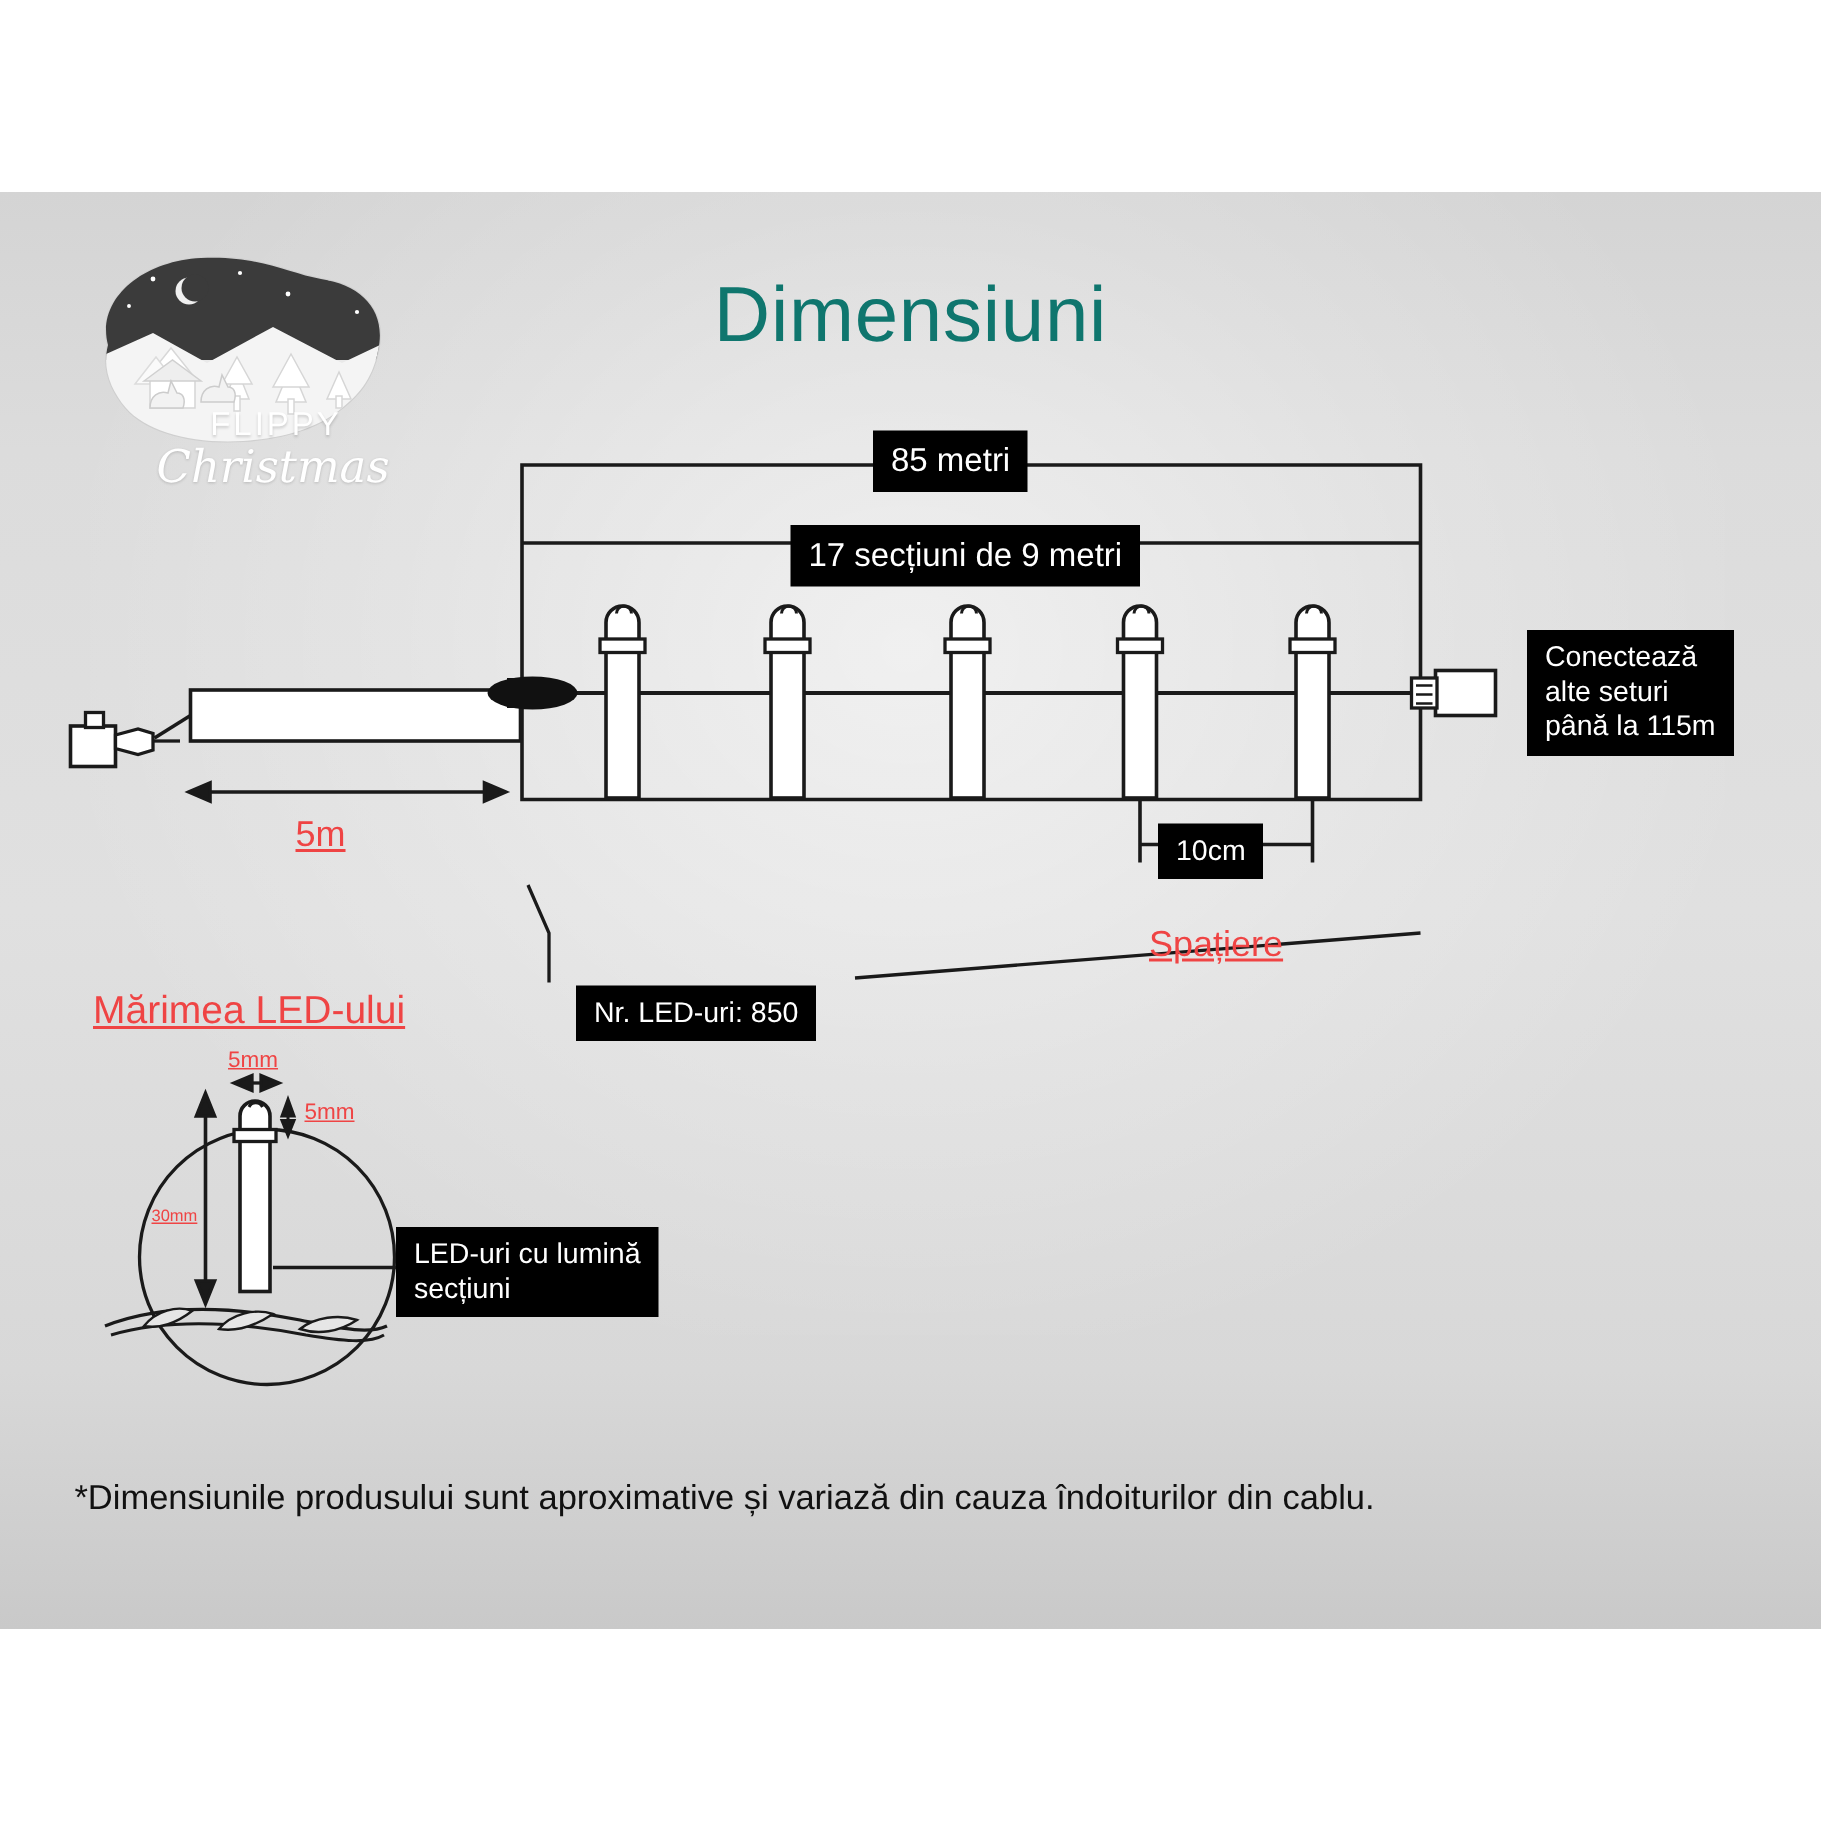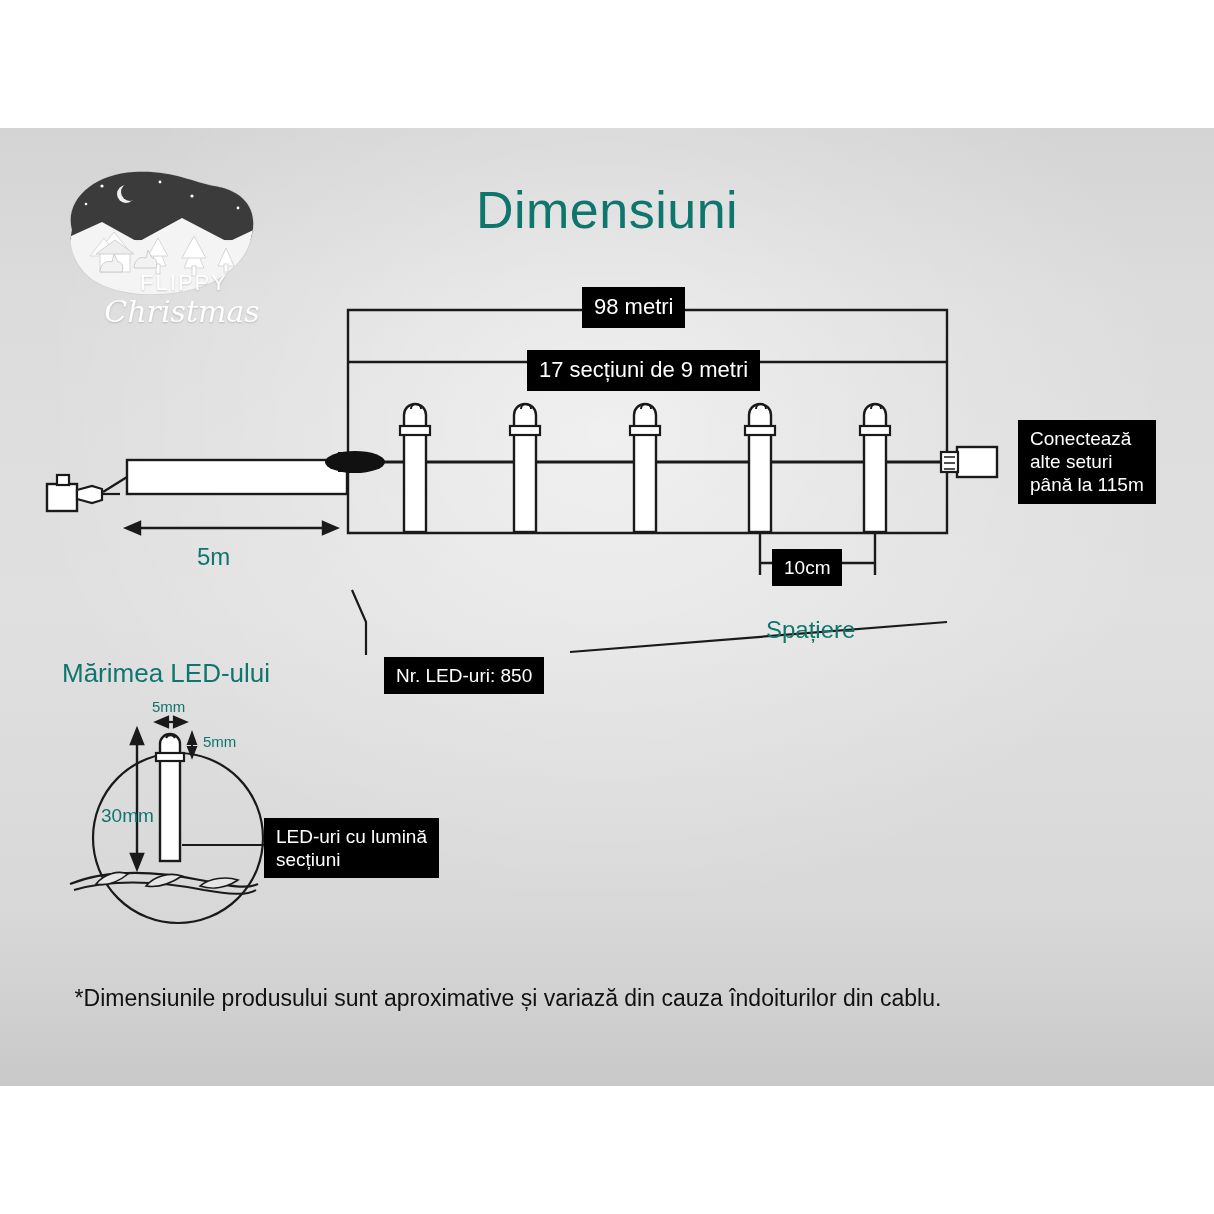--- a/index.html
+++ b/index.html
@@ -87,32 +87,32 @@
     font-size: 19px;
     line-height: 1.22;
     padding: 7px 12px;
     white-space: pre;
     box-sizing: border-box;
   }
   .lbl.big { font-size: 22px; }
   
   .txt {
     position: absolute;
-    color: #0f766e;
+    color: #ef4444;
     white-space: pre;
+    text-decoration: underline;
   }
   .footnote {
     position: absolute;
     left: 0;
     top: 985px;
     width: 966px;
     text-align: center;
     font-size: 23px;
     color: #111111;
-    padding-left: 25px;
   }
   svg { position: absolute; left: 0; top: 0; }
 </style>
 </head>
 <body>
 
 <div id="canvas">
 
   <div class="panel"></div>
   <div class="panel-inner-light"></div>
@@ -268,32 +268,32 @@
       <g stroke="#1a1a1a" stroke-width="2.4" fill="#1a1a1a">
         <path d="M137,736 L137,862" fill="none"></path>
         <path d="M137,729 L131,744 L143,744 Z"></path>
         <path d="M137,869 L131,854 L143,854 Z"></path>
       </g>
 
       <path d="M182,845 L268,845" stroke="#1a1a1a" stroke-width="2.2" fill="none"></path>
     </g>
   </svg>
 
-  <div class="lbl big" style="left:582px; top:287px;">98 metri</div>
+  <div class="lbl big" style="left:582px; top:287px;">85 metri</div>
   <div class="lbl big" style="left:527px; top:350px;">17 secțiuni de 9 metri</div>
   <div class="lbl" style="left:1018px; top:420px;">Conectează
 alte seturi
 până la 115m</div>
   <div class="lbl" style="left:772px; top:549px;">10cm</div>
   <div class="lbl" style="left:384px; top:657px;">Nr. LED-uri: 850</div>
   <div class="lbl" style="left:264px; top:818px;">LED-uri cu lumină
 secțiuni</div>
 
   <div class="txt" style="left:197px; top:543px; font-size:24px;">5m</div>
   <div class="txt" style="left:766px; top:592px; font-size:24px;margin-top:24px;">Spațiere</div>
   <div class="txt" style="left:62px; top:658px; font-size:26px;">Mărimea LED-ului</div>
   <div class="txt" style="left:152px; top:698px; font-size:15px;">5mm</div>
   <div class="txt" style="left:203px; top:733px; font-size:15px;">5mm</div>
-  <div class="txt" style="left:101px; top:805px; font-size:19px;">30mm</div>
+  <div class="txt" style="left:101px; top:805px; font-size:11px;">30mm</div>
 
   <div class="footnote">*Dimensiunile produsului sunt aproximative și variază din cauza îndoiturilor din cablu.</div>
 
 </div>
 
 </body></html>

